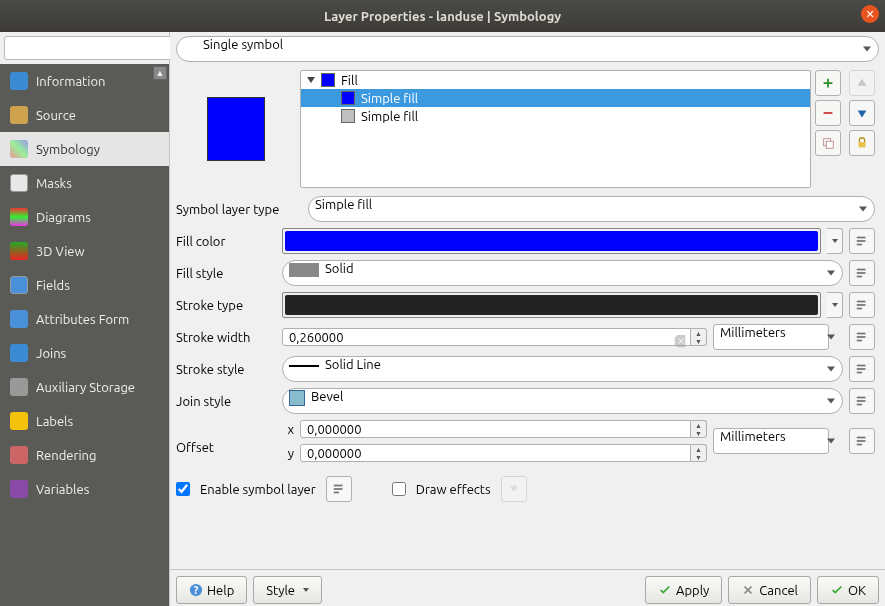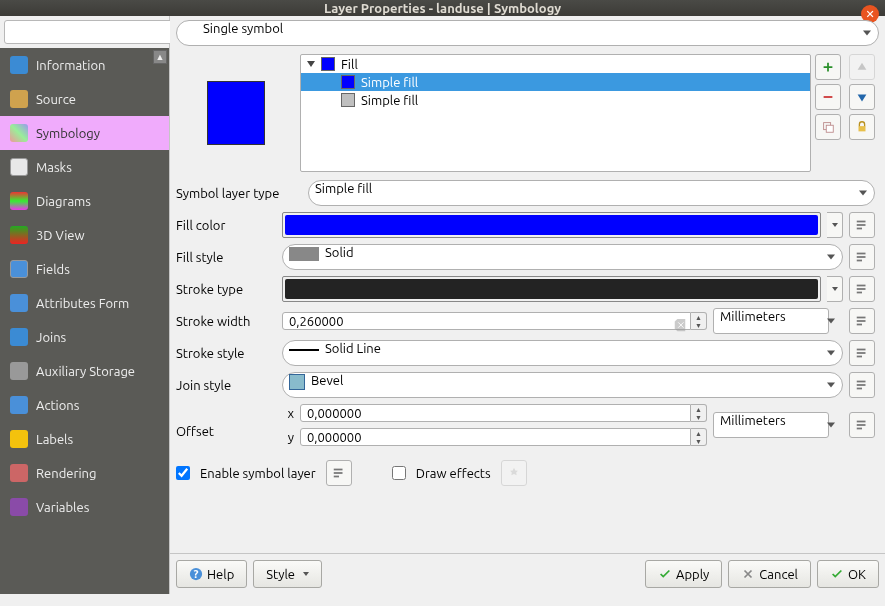--- a/index.html
+++ b/index.html
@@ -1,32 +1,32 @@
 <!DOCTYPE html>
 <html><head>
 <meta charset="utf-8">
 <style>
 * { box-sizing: border-box; margin: 0; padding: 0; font-family: "Ubuntu", "Segoe UI", sans-serif; font-size: 13px; }
 body { width: 885px; height: 606px; background: #f0f0f0; overflow: hidden; }
 
-.titlebar { height: 16px; background: linear-gradient(#4a4a46, #3c3b37); color: #dfdbd2; display: flex; align-items: center; justify-content: center; position: relative; }
+.titlebar { height: 32px; background: linear-gradient(#4a4a46, #3c3b37); color: #dfdbd2; display: flex; align-items: center; justify-content: center; position: relative; }
 .titlebar .title { font-weight: bold; font-size: 13px; }
 .titlebar .close { position: absolute; right: 6px; top: 5px; width: 18px; height: 18px; border-radius: 50%; background: #e95420; display: flex; align-items: center; justify-content: center; color: #fff; font-size: 11px; cursor: pointer; }
 
 .body { display: flex; height: 578px; }
 
 .sidebar-col { width: 170px; background: #f0f0f0; border-right: 1px solid #c5c5c5; display: flex; flex-direction: column; }
 .search-wrap { padding: 4px; display: flex; gap: 2px; }
 .search-input { flex: 1; height: 24px; border: 1px solid #b8b8b8; border-radius: 3px; padding: 0 6px; background: #fff; }
 .search-icon { width: 14px; height: 14px; opacity: .6; align-self: center; }
 
 .nav { flex: 1; background: #5a5a56; overflow-y: auto; position: relative; }
 .nav-scroll-up { position: absolute; right: 2px; top: 2px; width: 14px; height: 14px; background: #888; border: 1px solid #666; color:#eee; font-size:9px; text-align:center; line-height:12px;}
 .nav-item { display: flex; align-items: center; gap: 8px; padding: 8px 10px; color: #eee; cursor: pointer; }
-.nav-item.active { background: #f0abfc; color: #333; }
+.nav-item.active { background: #e5e5e5; color: #333; }
 .nav-item .nicon { width: 18px; height: 18px; border-radius: 3px; display:flex;align-items:center;justify-content:center;font-size:11px;}
 .ni-info { background:#3b8bd4; }
 .ni-source { background:#cfa24e; }
 .ni-sym { background: linear-gradient(45deg,#e99,#9e9,#99e); }
 .ni-labels { background:#f4c20d; }
 .ni-masks { background:#e8e8e8; border:1px solid #999;}
 .ni-diag { background:linear-gradient(#e33,#3e3,#e3e);}
 .ni-3d { background:linear-gradient(#2a2,#e22);}
 .ni-fields { background:#4a90d9; border:1px solid #999;}
 .ni-attr { background:#4a90d9;}
@@ -146,24 +146,20 @@
         </div>
       <div class="nav-item">
           <div class="nicon ni-joins"></div>
           <span>Joins</span>
         </div>
       <div class="nav-item">
           <div class="nicon ni-aux"></div>
           <span>Auxiliary Storage</span>
         </div>
       <div class="nav-item">
-          <div class="nicon ni-act"></div>
-          <span>Actions</span>
-        </div>
-      <div class="nav-item">
           <div class="nicon ni-disp"></div>
           <span>Labels</span>
         </div>
       <div class="nav-item">
           <div class="nicon ni-rend"></div>
           <span>Rendering</span>
         </div>
       <div class="nav-item">
           <div class="nicon ni-var"></div>
           <span>Variables</span>

